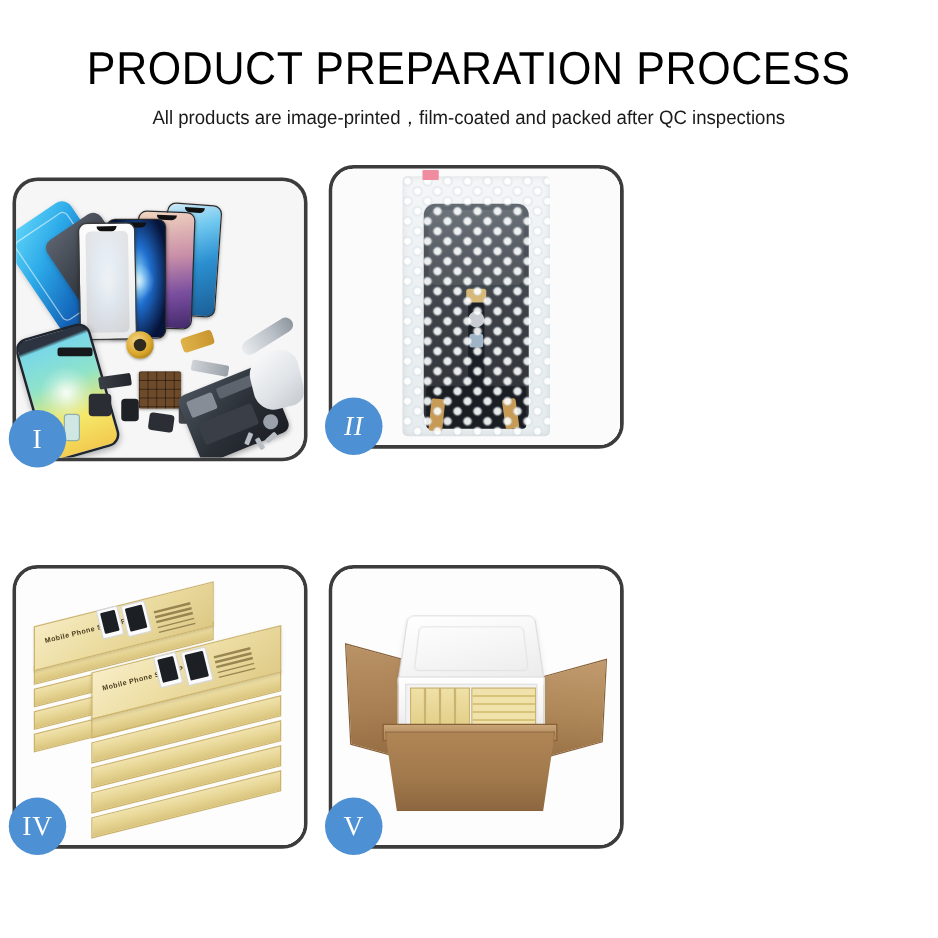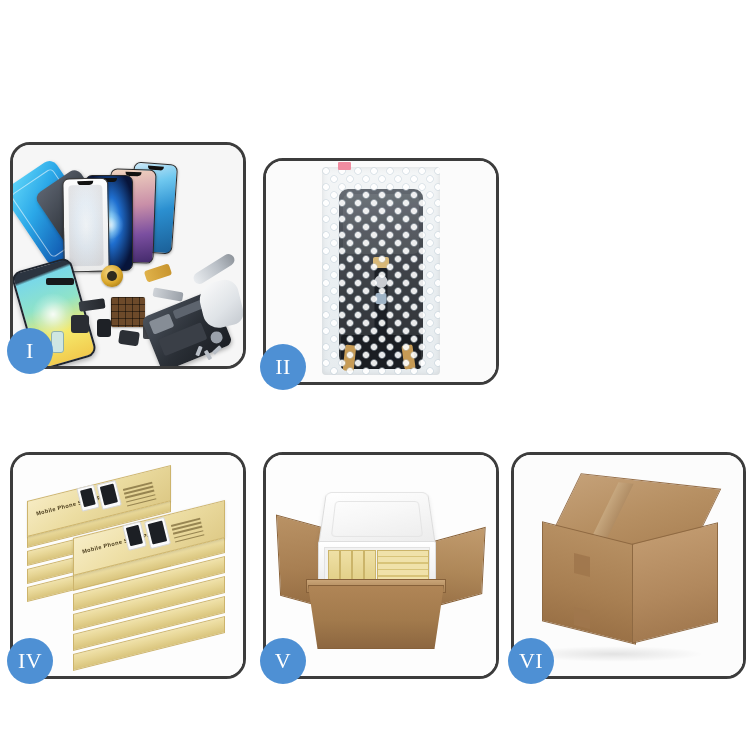--- a/index.html
+++ b/index.html
@@ -45,21 +45,21 @@
     background:#f7f7f7;
     overflow:visible;
   }
   .panel .inner{
     position:absolute;inset:0;
     border-radius:17px;
     overflow:hidden;
     background:#f6f6f6;
   }
   .p1{left:10px;top:142px;width:230px;height:221px;}
-  .p2{left:263px;top:158px;width:230px;height:221px;}
+  .p2{left:263px;top:132px;width:230px;height:221px;font-style:italic;}
   .p3{left:511px;top:142px;width:229px;height:221px;}
   .p4{left:10px;top:452px;width:230px;height:221px;}
   .p5{left:263px;top:452px;width:230px;height:221px;}
   .p6{left:511px;top:452px;width:229px;height:221px;}
 
   
   .badge{
     position:absolute;
     left:-6px;bottom:-8px;
     width:46px;height:46px;
@@ -441,20 +441,24 @@
   .c6-shadow{
     position:absolute;left:10px;bottom:14px;width:180px;height:16px;
     background:radial-gradient(ellipse at 50% 50%,rgba(0,0,0,.10) 0%,rgba(0,0,0,0) 70%);
   }
 </style>
 </head>
 <body>
 
 <div class="page">
 
+  <div class="header">
+    <div class="title">PRODUCT PREPARATION PROCESS</div>
+    <div class="subtitle">All products are image-printed，film-coated and packed after QC inspections</div>
+  </div>
 
   <div class="grid">
 
     <div class="panel p1">
       <div class="inner">
         <div class="film"></div>
         <div class="film-body"></div>
 
         <div class="ph ph-a">
             <span class="ph-notch"></span>
@@ -583,30 +587,15 @@
           <div class="ybox yb3"></div>
           <div class="ybox yb4"></div>
           <div class="ybs"></div>
         </div>
         <div class="c5-rim"></div>
         <div class="c5-body"></div>
       </div>
       <div class="badge">V</div>
     </div>
 
-    <div class="panel p6">
-      <div class="inner">
-        <div class="k6-bg"></div>
-        <div class="c6">
-          <div class="c6-top"></div>
-          <div class="c6-tape"></div>
-          <div class="c6-front"></div>
-          <div class="c6-side"></div>
-          <div class="c6-tab1"></div>
-          <div class="c6-tab2"></div>
-        </div>
-        <div class="c6-shadow"></div>
-      </div>
-      <div class="badge">VI</div>
-    </div>
 
   </div>
 </div>
 
 </body></html>

